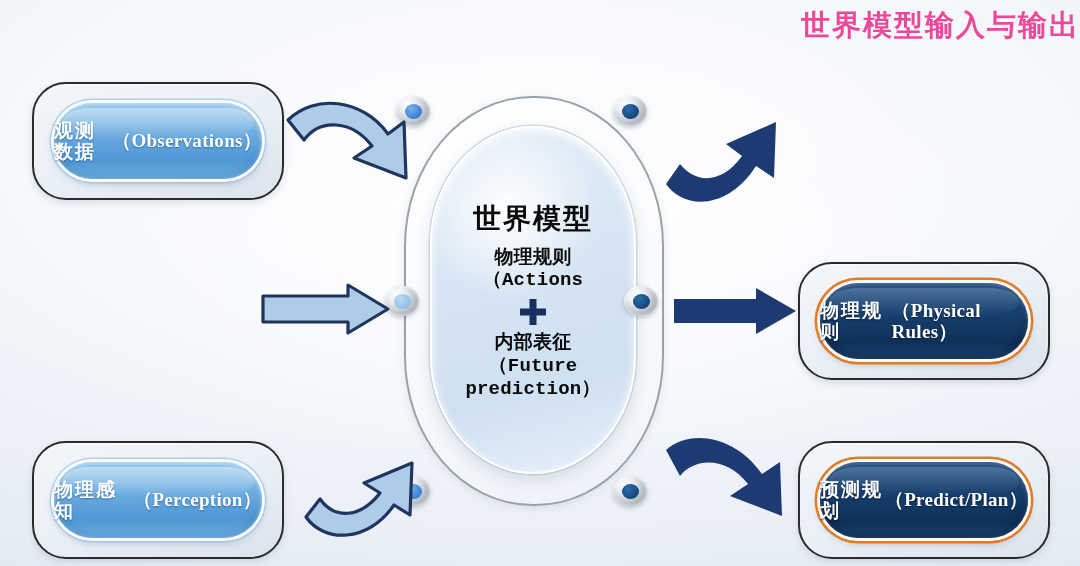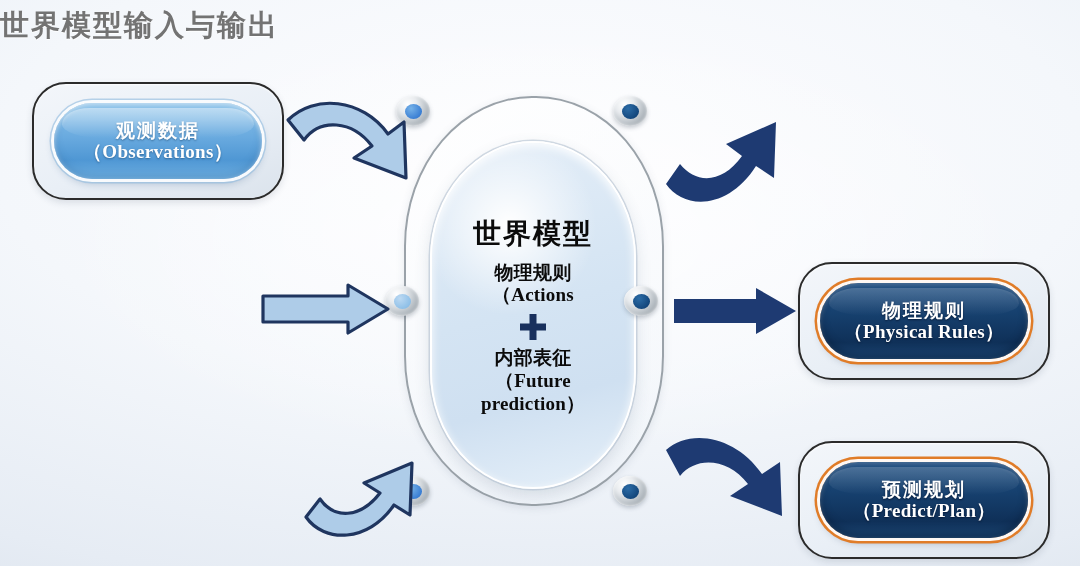--- a/index.html
+++ b/index.html
@@ -7,22 +7,22 @@
     width:1080px;height:566px;overflow:hidden;
     font-family:"Liberation Serif","DejaVu Serif",serif;
     background:
       radial-gradient(120% 100% at 50% 28%, #fdfdff 0%, #f4f7fb 42%, #e6ecf4 78%, #d9e1eb 100%);
     position:relative;
   }
   .canvas{position:absolute;inset:0;}
 
   
   .title{
-    position:absolute;left:0;right:0;top:6px;text-align:left;
-    font-size:29px;font-weight:700;color:#737373;
+    position:absolute;left:0;right:0;top:6px;text-align:right;
+    font-size:29px;font-weight:700;color:#ec4899;
     letter-spacing:2px;
     font-family:"Liberation Serif","DejaVu Serif",serif;
     text-shadow:0 1px 0 rgba(255,255,255,.8);
   }
 
   
   .node-frame{
     position:absolute;
     border:2.5px solid #2b2b2b;
     border-radius:34px;
@@ -32,22 +32,22 @@
   }
   .node-frame.left{left:32px;width:248px;height:114px;}
   .node-frame.right{right:30px;width:248px;height:114px;}
   .row1{top:82px;}
   .row2{top:262px;}
   .row3{top:441px;}
 
   
   .pill{
     width:208px;height:76px;border-radius:40px;
-    display:flex;flex-direction:column;align-items:center;justify-content:center;
-    position:relative;text-align:right;line-height:1.12;
+    display:flex;flex-direction:row;align-items:center;justify-content:center;
+    position:relative;text-align:left;line-height:1.12;
     color:#ffffff;
   }
   .pill .cn{font-size:19px;font-weight:700;letter-spacing:2px;}
   .pill .en{font-size:19px;font-weight:700;letter-spacing:.3px;}
 
   
   .pill.blue{
     background:linear-gradient(180deg,#8cc3ea 0%,#69aadf 45%,#4f97d4 75%,#6fb0e2 100%);
     box-shadow:
       0 0 0 3px rgba(255,255,255,.92),
@@ -84,32 +84,32 @@
 
   
   .center-wrap{position:absolute;left:386px;top:88px;width:296px;height:426px;}
   .ring-outer{
     position:absolute;left:18px;top:8px;width:256px;height:406px;
     border:2.5px solid #9aa2a9;border-radius:128px/150px;
     background:linear-gradient(150deg,rgba(255,255,255,.75),rgba(238,243,249,.5));
     box-shadow:0 2px 8px rgba(70,90,115,.12);
   }
   .capsule{
-    position:absolute;left:44px;top:53px;width:206px;height:348px;
+    position:absolute;left:44px;top:38px;width:206px;height:348px;
     border-radius:103px/118px;
     background:
       radial-gradient(70% 42% at 38% 24%, #ffffff 0%, rgba(255,255,255,0) 62%),
       linear-gradient(165deg,#e4eef8 0%,#d4e4f3 48%,#cfe0f1 72%,#e6f0f9 100%);
     border:2px solid #ffffff;
     box-shadow:
       0 0 0 1.5px rgba(175,190,205,.55),
       0 6px 16px rgba(60,85,115,.16),
       inset 0 3px 10px rgba(255,255,255,.9);
     display:flex;flex-direction:column;align-items:center;justify-content:center;
-    text-align:center;color:#0b0b0b;padding:0 6px;box-sizing:border-box;
+    text-align:center;color:#0b0b0b;padding:0 6px;box-sizing:border-box;font-family:Liberation Mono, monospace;
   }
   .capsule .main-cn{font-size:28px;font-weight:700;letter-spacing:2px;margin-bottom:9px;}
   .capsule .sub{font-size:19px;font-weight:700;line-height:1.2;letter-spacing:.2px;}
   .capsule .plus{
     font-size:33px;font-weight:900;color:#18305d;line-height:.8;margin:5px 0 5px;
     font-family:"DejaVu Sans","Liberation Sans",sans-serif;
   }
 
   
   .node{
@@ -149,20 +149,26 @@
   <div class="title">世界模型输入与输出</div>
 
   <div class="node-frame left row1">
     <div class="pill blue">
       <span class="cn">观测数据</span>
       <span class="en">（Observations）</span>
     </div>
   </div>
 
 
+  <div class="node-frame left row3">
+    <div class="pill blue">
+      <span class="cn">物理感知</span>
+      <span class="en">（Perception）</span>
+    </div>
+  </div>
 
 
   <div class="node-frame right row2">
     <div class="pill navy">
       <span class="cn">物理规则</span>
       <span class="en">（Physical Rules）</span>
     </div>
   </div>
 
   <div class="node-frame right row3">

